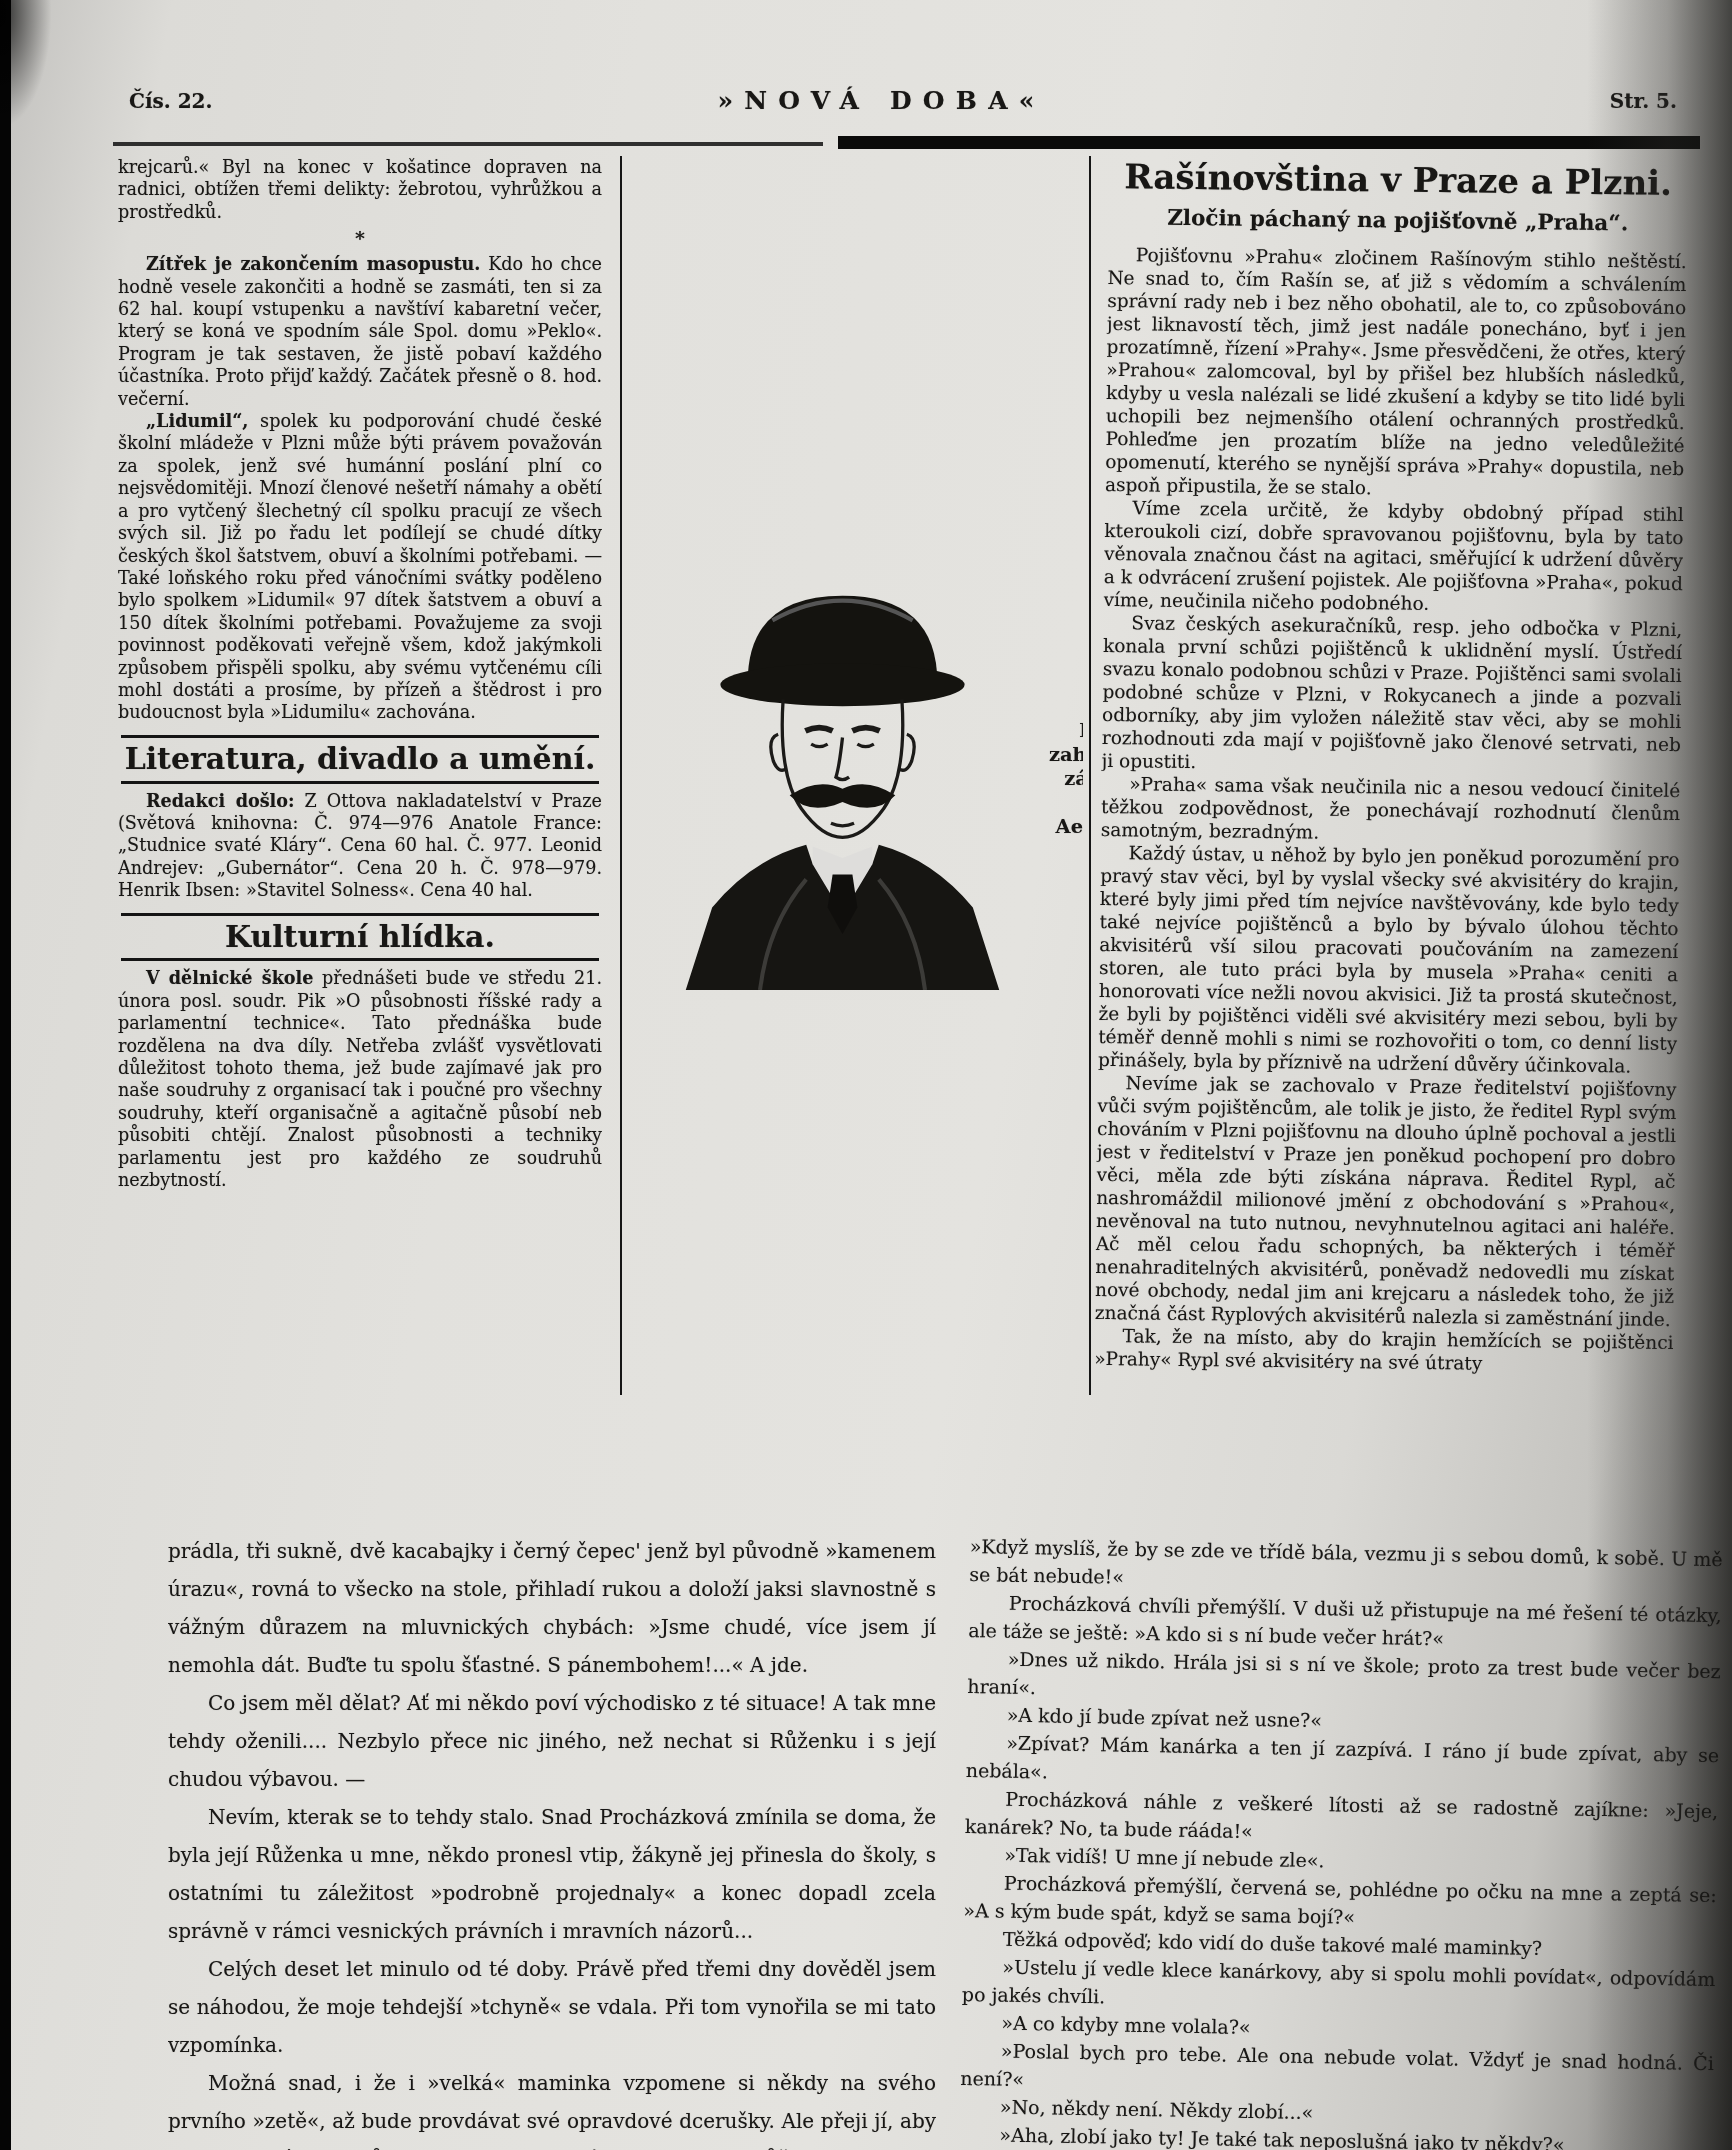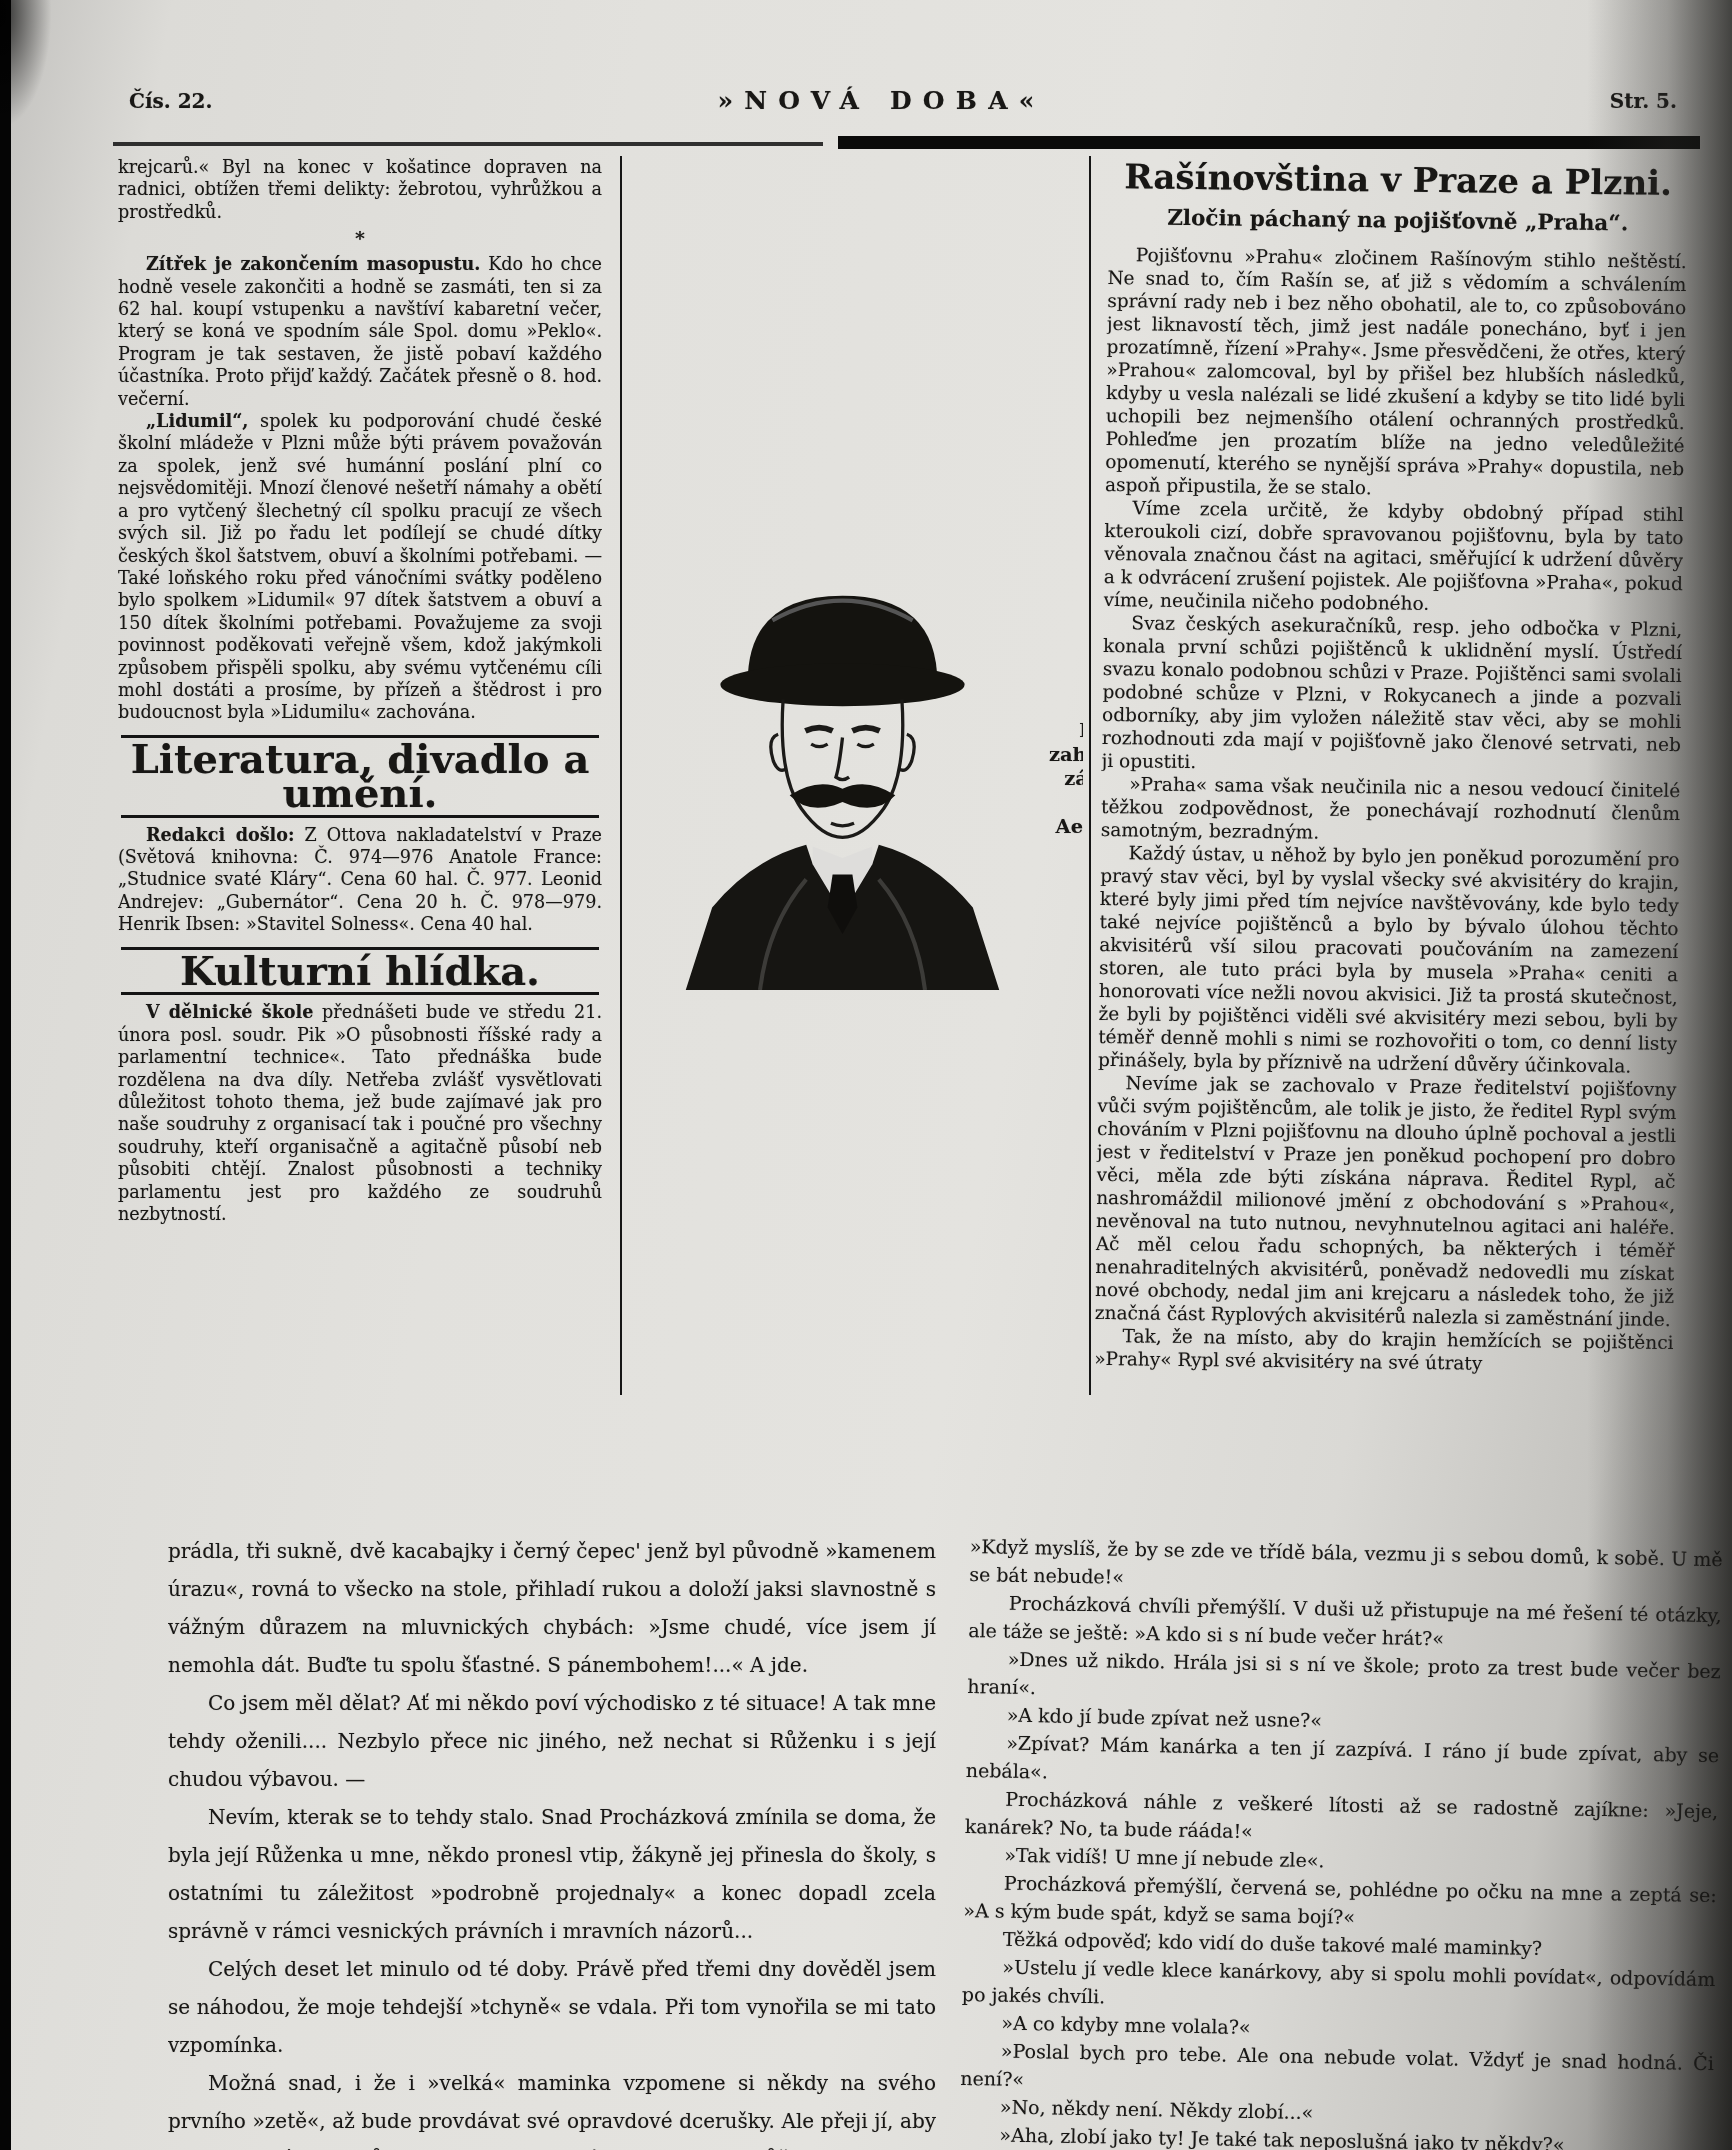--- a/index.html
+++ b/index.html
@@ -27,21 +27,21 @@
     display:flex;flex-direction:row;align-items:center;}
   .vrule2{position:absolute;left:1089px;top:156px;width:2.2px;height:1239px;background:#161616;}
   .colR{position:absolute;left:1109px;top:156px;width:579px;height:1247px;overflow:hidden;
     transform:rotate(.7deg);transform-origin:0 0;}
   .para{margin:0;font-size:17.6px;line-height:22.4px;text-align:justify;}
   .ind{text-indent:28px;}
   .lead{font-weight:bold;}
   .star{text-align:center;font-size:19px;line-height:30px;margin:0;font-weight:bold;}
   .sect{margin:11.2px 0 6px 0;}
   .hrule{height:3px;background:#141414;margin:0 2.6px;}
-  .sect h2{margin:4.3px 0;text-align:center;font-size:40px;line-height:34px;font-weight:bold;}
+  .sect h2{margin:4.3px 0;text-align:center;font-size:30px;line-height:34px;font-weight:bold;}
   
   .portrait{width:100%;display:flex;justify-content:center;}
   .cap-bold{margin:6px 0 0 0;font-size:19.4px;line-height:24px;font-weight:bold;text-align:center;}
   .cap{margin:2.6px 0 0 0;font-size:17.6px;line-height:23px;text-align:center;}
   .mid-rule{width:88%;height:3.4px;background:#141414;margin:18px 0 20px 0;}
   
   .headline{margin:0 0 7.7px 0;text-align:center;font-size:34px;line-height:40px;font-weight:bold;}
   .subhead{margin:0 0 13px 0;text-align:center;font-size:21.5px;line-height:26px;font-weight:bold;}
   .colR .para{font-size:18.5px;line-height:23px;}
   

